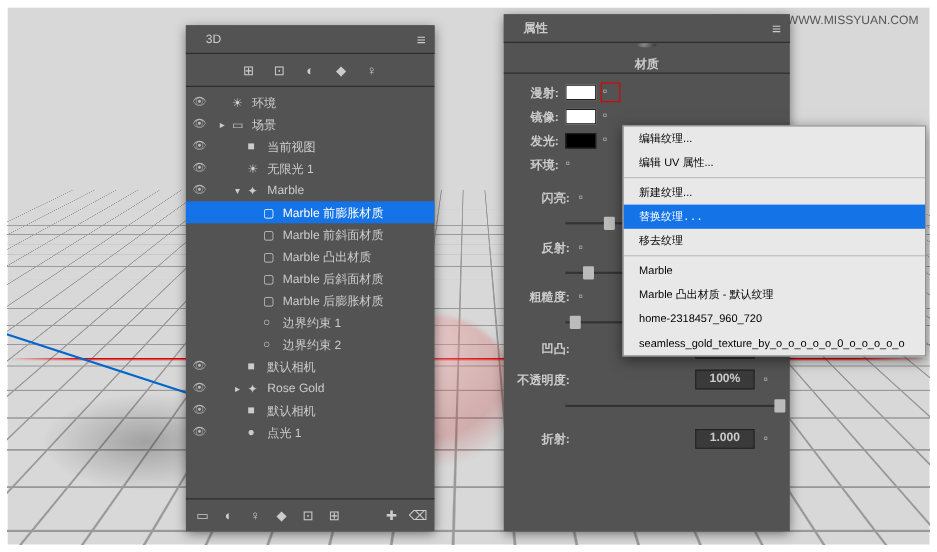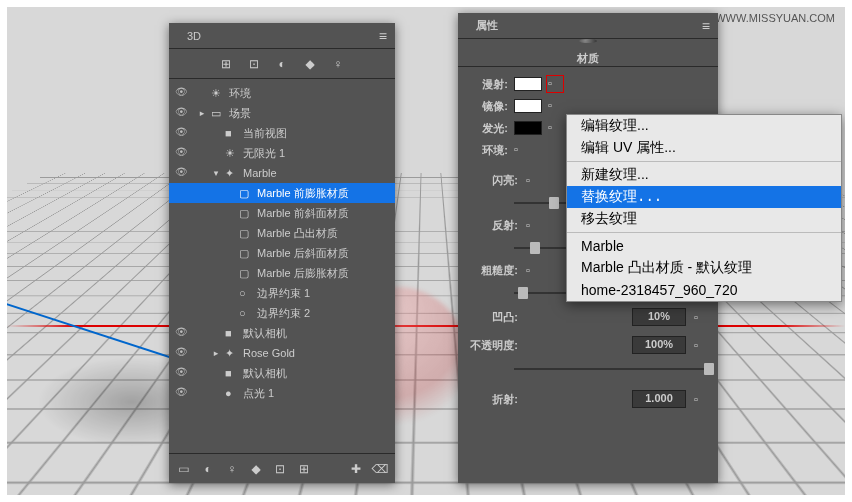--- a/index.html
+++ b/index.html
@@ -31,21 +31,21 @@
 .swatch { width:28px; height:14px; background:#fff; border:1px solid #222; }
 .swatch.dark { background:#000; }
 .doc { width:14px; height:14px; font-size:11px; }
 .doc.red { outline:1px solid #d00; outline-offset:1px; }
 .slider-row { display:flex; align-items:center; gap:8px; margin:4px 0; }
 .slider-row .lbl { width:50px; text-align:right; }
 .slider { flex:1; height:2px; background:#333; position:relative; }
 .thumb { position:absolute; top:-5px; width:10px; height:12px; background:#bbb; border-radius:1px; }
 .numbox { width:54px; height:18px; background:#3a3a3a; border:1px solid #222; text-align:center; padding:1px 0; font-size:11px; }
 .folder { width:14px; font-size:11px; }
-.ctx-menu { position:absolute; left:559px; top:107px; width:276px; background:#e8e8e8; color:#000; font-size:14px; box-shadow:0 3px 12px rgba(0,0,0,.5); border:1px solid #888; }
+.ctx-menu { position:absolute; left:559px; top:107px; width:276px; background:#e8e8e8; color:#000; font-size:10px; box-shadow:0 3px 12px rgba(0,0,0,.5); border:1px solid #888; }
 .ctx-item { height:22px; display:flex; align-items:center; padding:0 14px; }
 .ctx-item.sel { background:#1473e6; color:#fff;font-family:Liberation Mono, monospace; }
 .ctx-sep { height:1px; background:#bbb; margin:2px 0; }
 .watermark { position:absolute; top:4px; right:10px; font-size:11px; color:#555; font-family:Arial; pointer-events:none; }
 .ghost-sphere { position:absolute; left:320px; top:280px; width:140px; height:140px; border-radius:50%; background:radial-gradient(circle at 40% 20%,rgba(255,180,180,.4),rgba(180,0,0,.2) 60%,transparent 80%); filter:blur(2px); }
 .shadow-ell { position:absolute; left:30px; top:350px; width:190px; height:90px; border-radius:50%; background:radial-gradient(ellipse,rgba(0,0,0,.25),transparent 70%); }
 </style>
 </head>
 <body>
 
@@ -285,13 +285,14 @@
     <div class="ctx-item">编辑纹理...</div>
     <div class="ctx-item">编辑 UV 属性...</div>
     <div class="ctx-sep"></div>
     <div class="ctx-item">新建纹理...</div>
     <div class="ctx-item sel">替换纹理...</div>
     <div class="ctx-item">移去纹理</div>
     <div class="ctx-sep"></div>
     <div class="ctx-item">Marble</div>
     <div class="ctx-item">Marble 凸出材质 - 默认纹理</div>
     <div class="ctx-item">home-2318457_960_720</div>
+    <div class="ctx-item">seamless_gold_texture_by_o_o_o_o_o_0_o_o_o_o_o</div>
   </div>
 
 </body></html>

